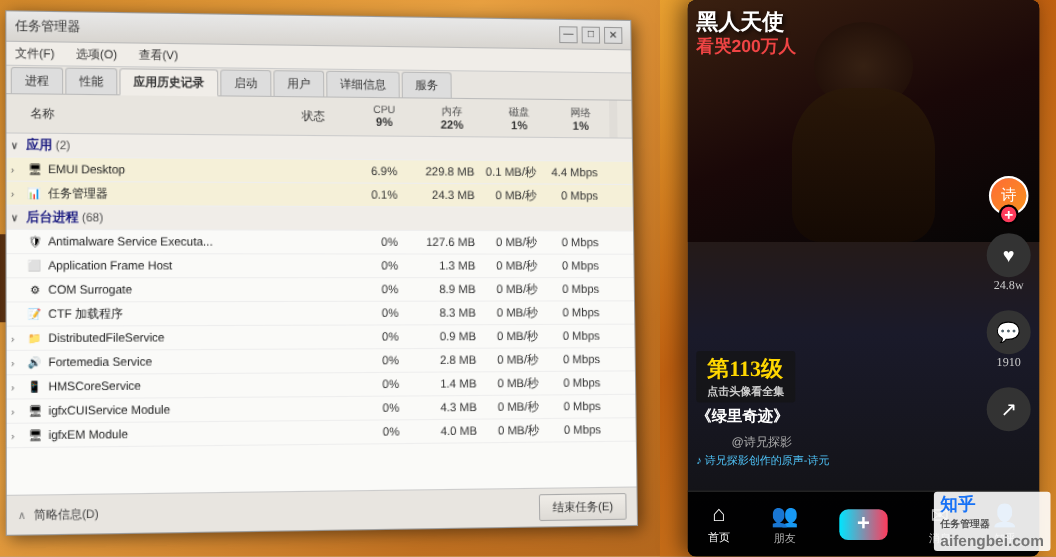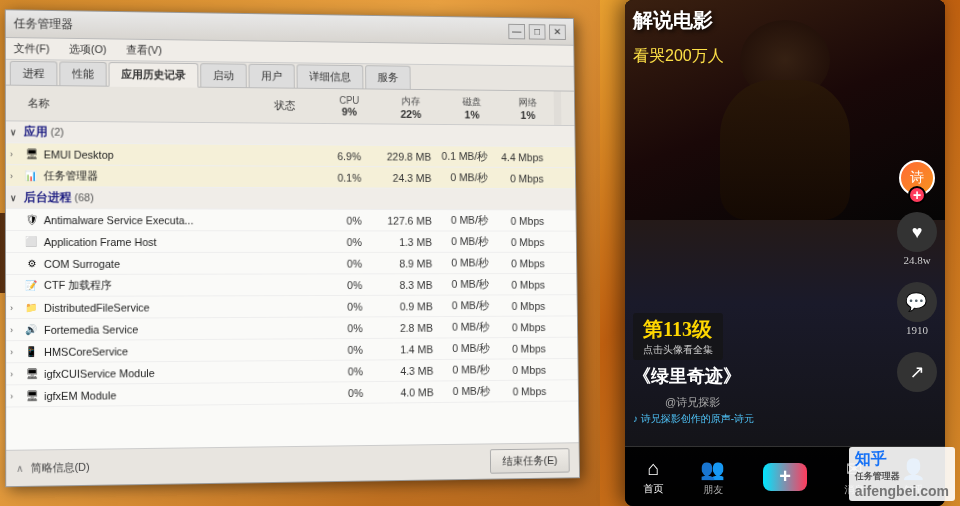--- a/index.html
+++ b/index.html
@@ -355,24 +355,24 @@
 
     .tiktok-title-cn {
       color: #fff;
       font-size: 20px;
       font-weight: 900;
       text-shadow: 2px 2px 4px rgba(0,0,0,0.8);
       line-height: 1.2;
     }
 
     .tiktok-subtitle-cn {
-      color: #fde047;
+      color: #ef4444;
       font-size: 16px;
-      font-weight: normal;
-      margin-top: 14px;
+      font-weight: bold;
+      margin-top: 0;
     }
 
     .right-sidebar {
       position: absolute;
       right: 8px;
       top: 160px;
       display: flex;
       flex-direction: column;
       align-items: center;
       gap: 16px;
@@ -755,21 +755,21 @@
 
     <div class="video-top-area">
       <div class="performer-silhouette">
 
         <div style="position:absolute; top:20px; left:50%; transform:translateX(-50%); width:90px; height:80px; background:radial-gradient(ellipse, #3a2515 0%, #1a0a05 100%); border-radius:50%; opacity:0.8;"></div>
         <div style="position:absolute; top:80px; left:50%; transform:translateX(-50%); width:130px; height:140px; background:linear-gradient(180deg, #2a1808 0%, #150a03 100%); border-radius:40% 40% 20% 20%; opacity:0.9;"></div>
       </div>
     </div>
 
     <div class="title-overlay">
-      <div class="tiktok-title-cn">解说电影</div>
+      <div class="tiktok-title-cn">黑人天使</div>
       <div class="tiktok-subtitle-cn">看哭200万人</div>
     </div>
 
     <div class="right-sidebar">
 
       <div class="sidebar-icon-group">
         <div style="position:relative;">
           <div class="avatar-circle">诗</div>
           <div class="follow-plus">+</div>
         </div>
@@ -787,23 +787,23 @@
 
       <div class="sidebar-icon-group">
         <div class="sidebar-icon-circle" style="background:#333;">↗</div>
       </div>
 
     </div>
 
     <div class="bottom-info">
       <div style="background:rgba(20,20,20,0.7); display:inline-block; padding:3px 10px; margin-bottom:4px; border-radius:3px;">
         <div style="color:#FFD700; font-size:20px; font-weight:900; font-family:'Microsoft YaHei';">第113级</div>
-        <div style="color:#ccc; font-size:10px;">点击头像看全集</div>
-      </div>
-      <div style="color:#fff; font-size:18px; font-weight:bold; margin-bottom:6px; font-family:Liberation Serif, serif;">《绿里奇迹》</div>
+        <div style="color:#ccc; font-size:10px;font-weight:bold;">点击头像看全集</div>
+      </div>
+      <div style="color:#fff; font-size:14px; font-weight:bold; margin-bottom:6px; font-family:Liberation Serif, serif;">《绿里奇迹》</div>
       <div style="color:#aaa; font-size:11px; line-height:1.6;margin-left:32px;">
         <span>@诗兄探影</span>
       </div>
       <div style="color:#4FC3F7; font-size:10px;">♪ 诗兄探影创作的原声-诗元</div>
     </div>
 
     <div class="bottom-nav">
       <div class="nav-item active">
         <span class="nav-icon">⌂</span>
         <span>首页</span>

